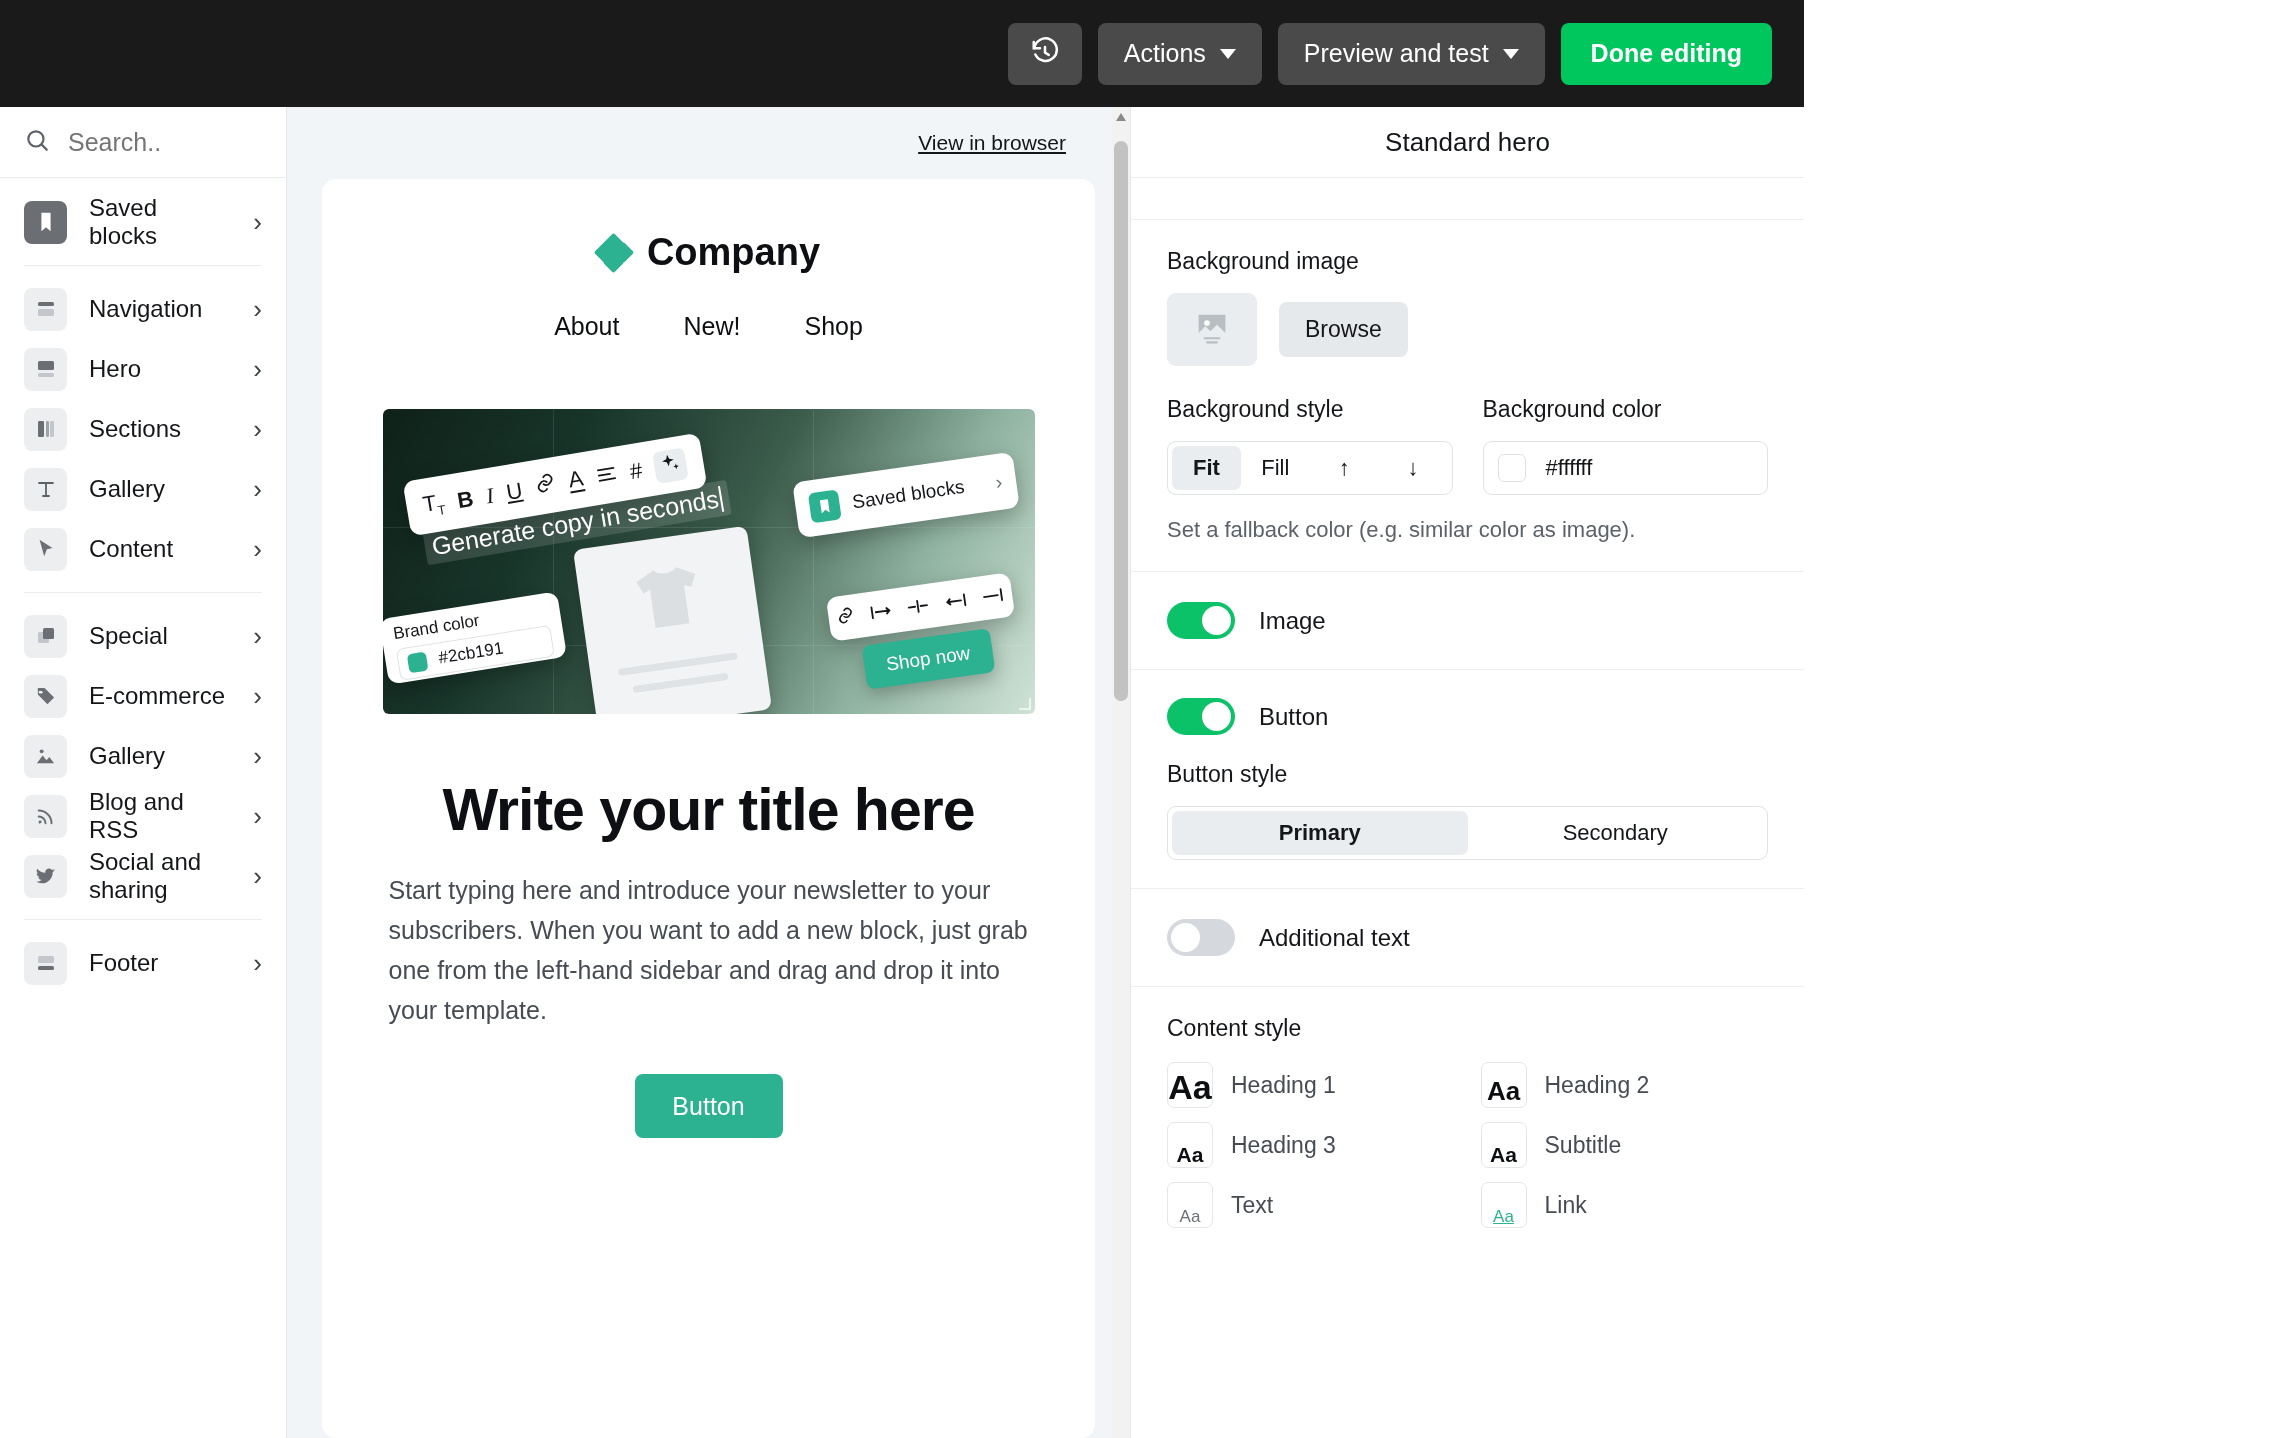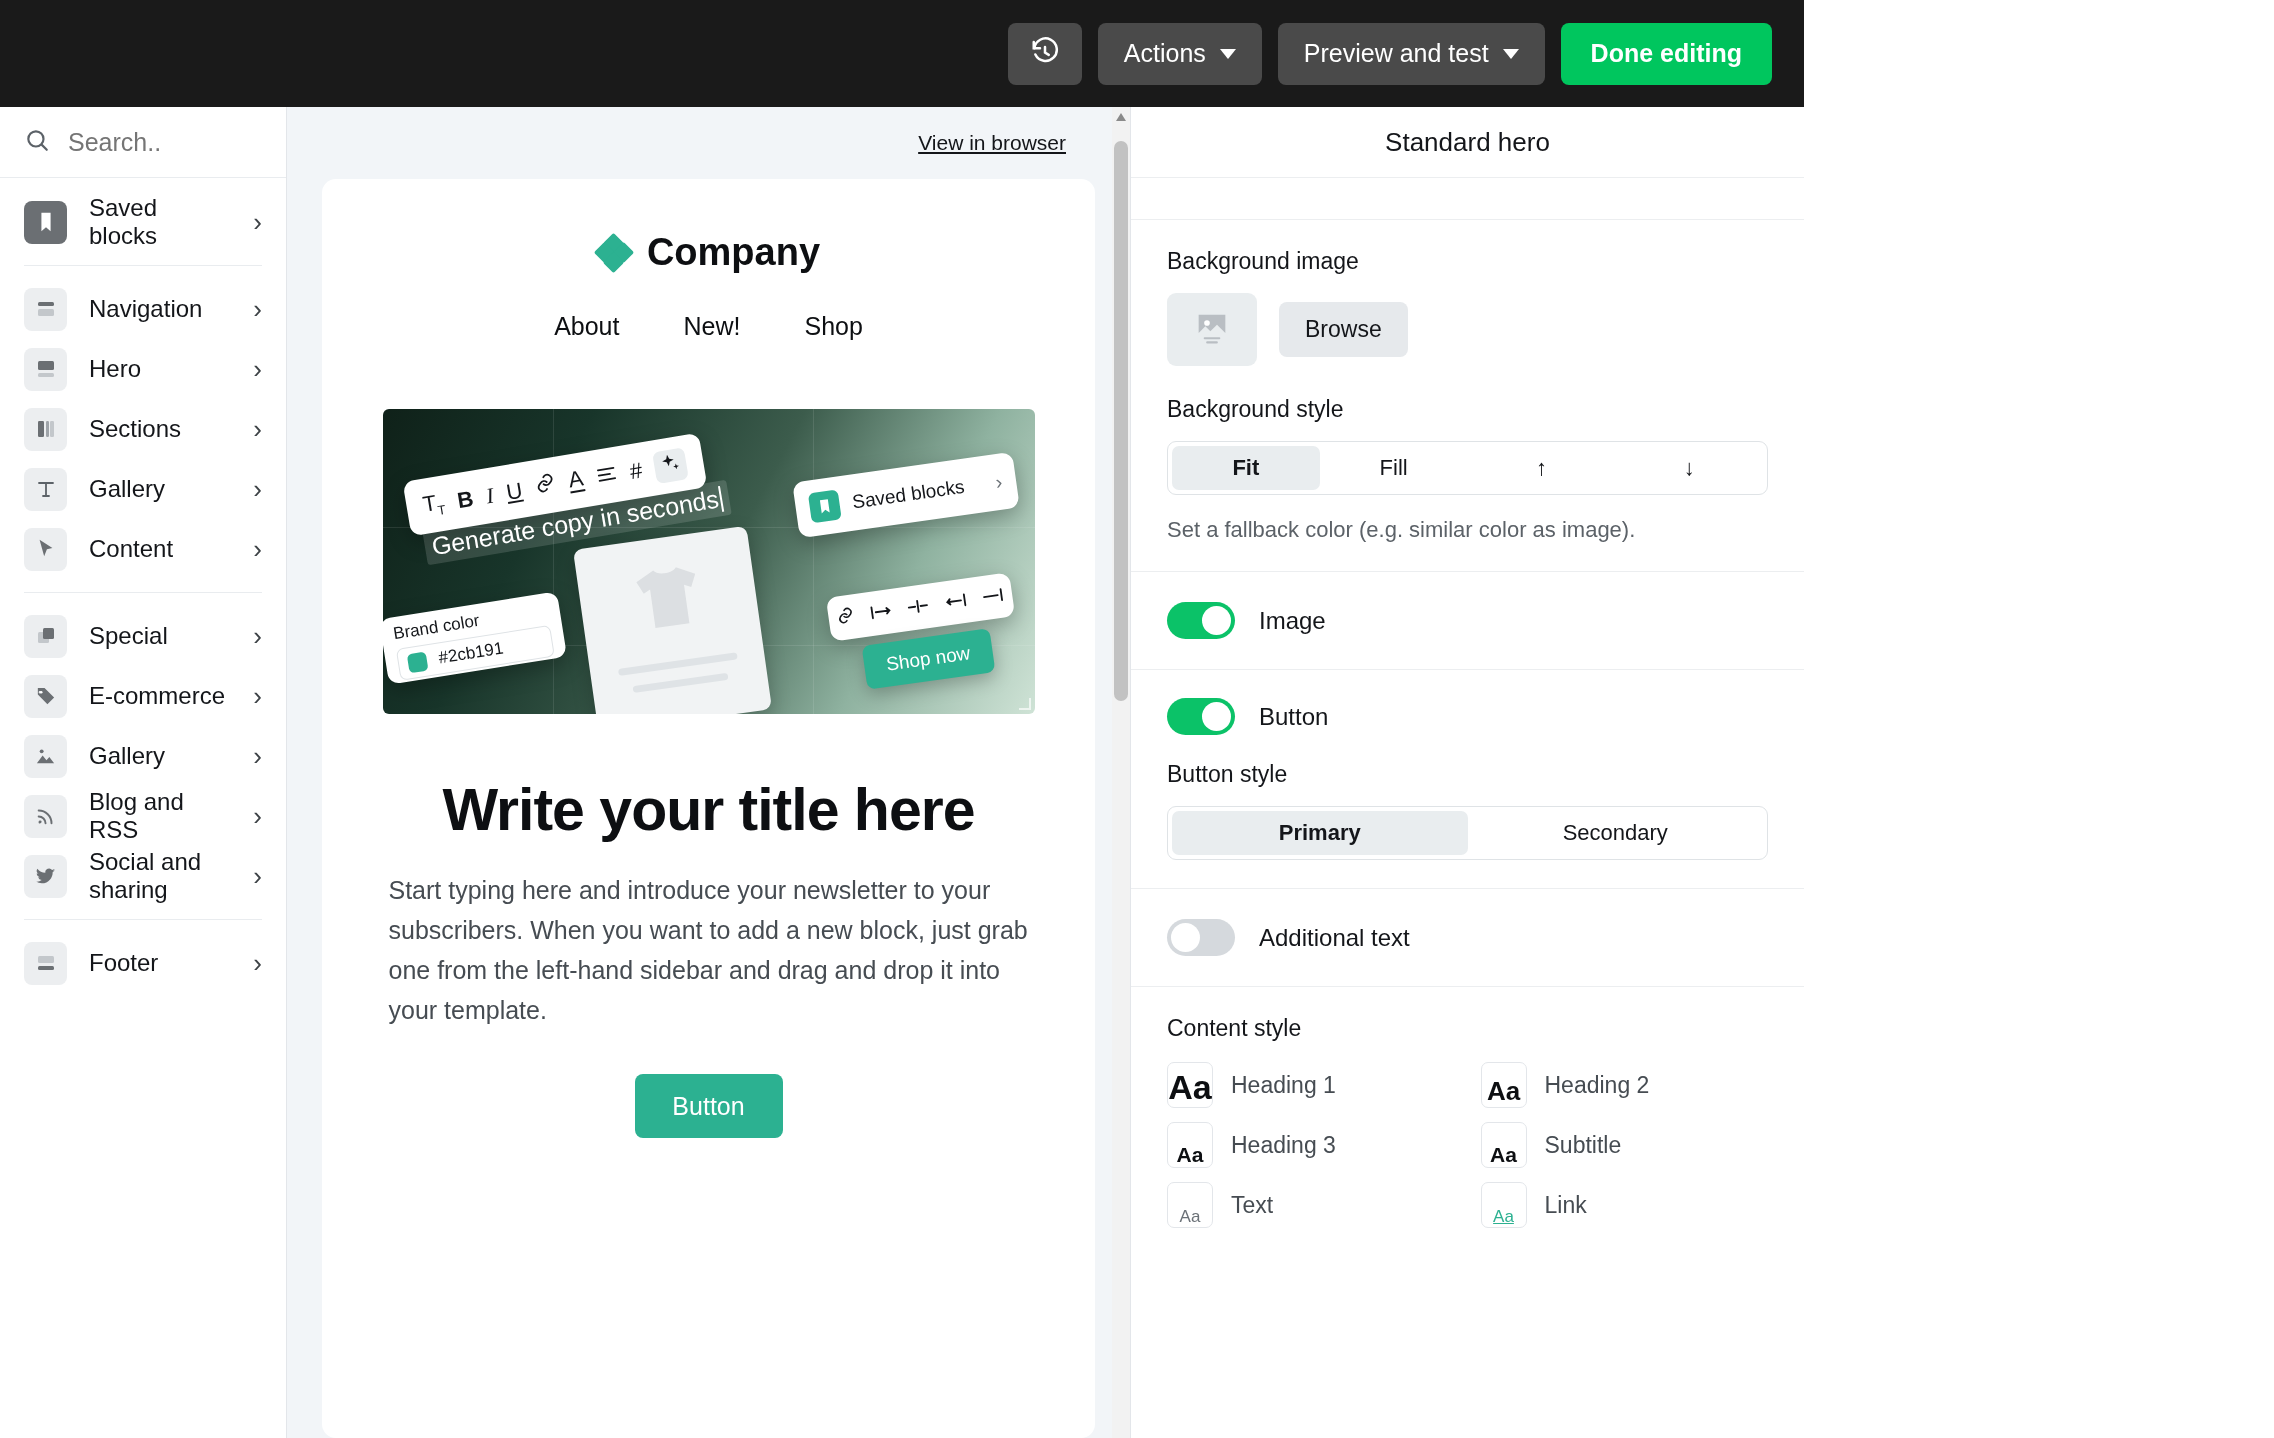--- a/index.html
+++ b/index.html
@@ -507,20 +507,27 @@
         <div class="two-col">
           <div class="col">
             <div class="rp-lbl">Background style</div>
             <div class="seg" id="bg-style-seg">
                 <div class="seg-it active">Fit</div>
                 <div class="seg-it">Fill</div>
                 <div class="seg-it">↑</div>
                 <div class="seg-it">↓</div>
               </div>
           </div>
+          <div class="col">
+            <div class="rp-lbl">Background color</div>
+            <div class="color-field">
+              <i class="color-sw"></i>
+              <span class="color-val">#ffffff</span>
+            </div>
+          </div>
         </div>
         <div class="hint">Set a fallback color (e.g. similar color as image).</div>
       </div>
 
       <div class="tog-row">
         <i class="tog on">
             <i class="knob"></i>
           </i>
         <span class="tog-lbl">Image</span>
       </div>

